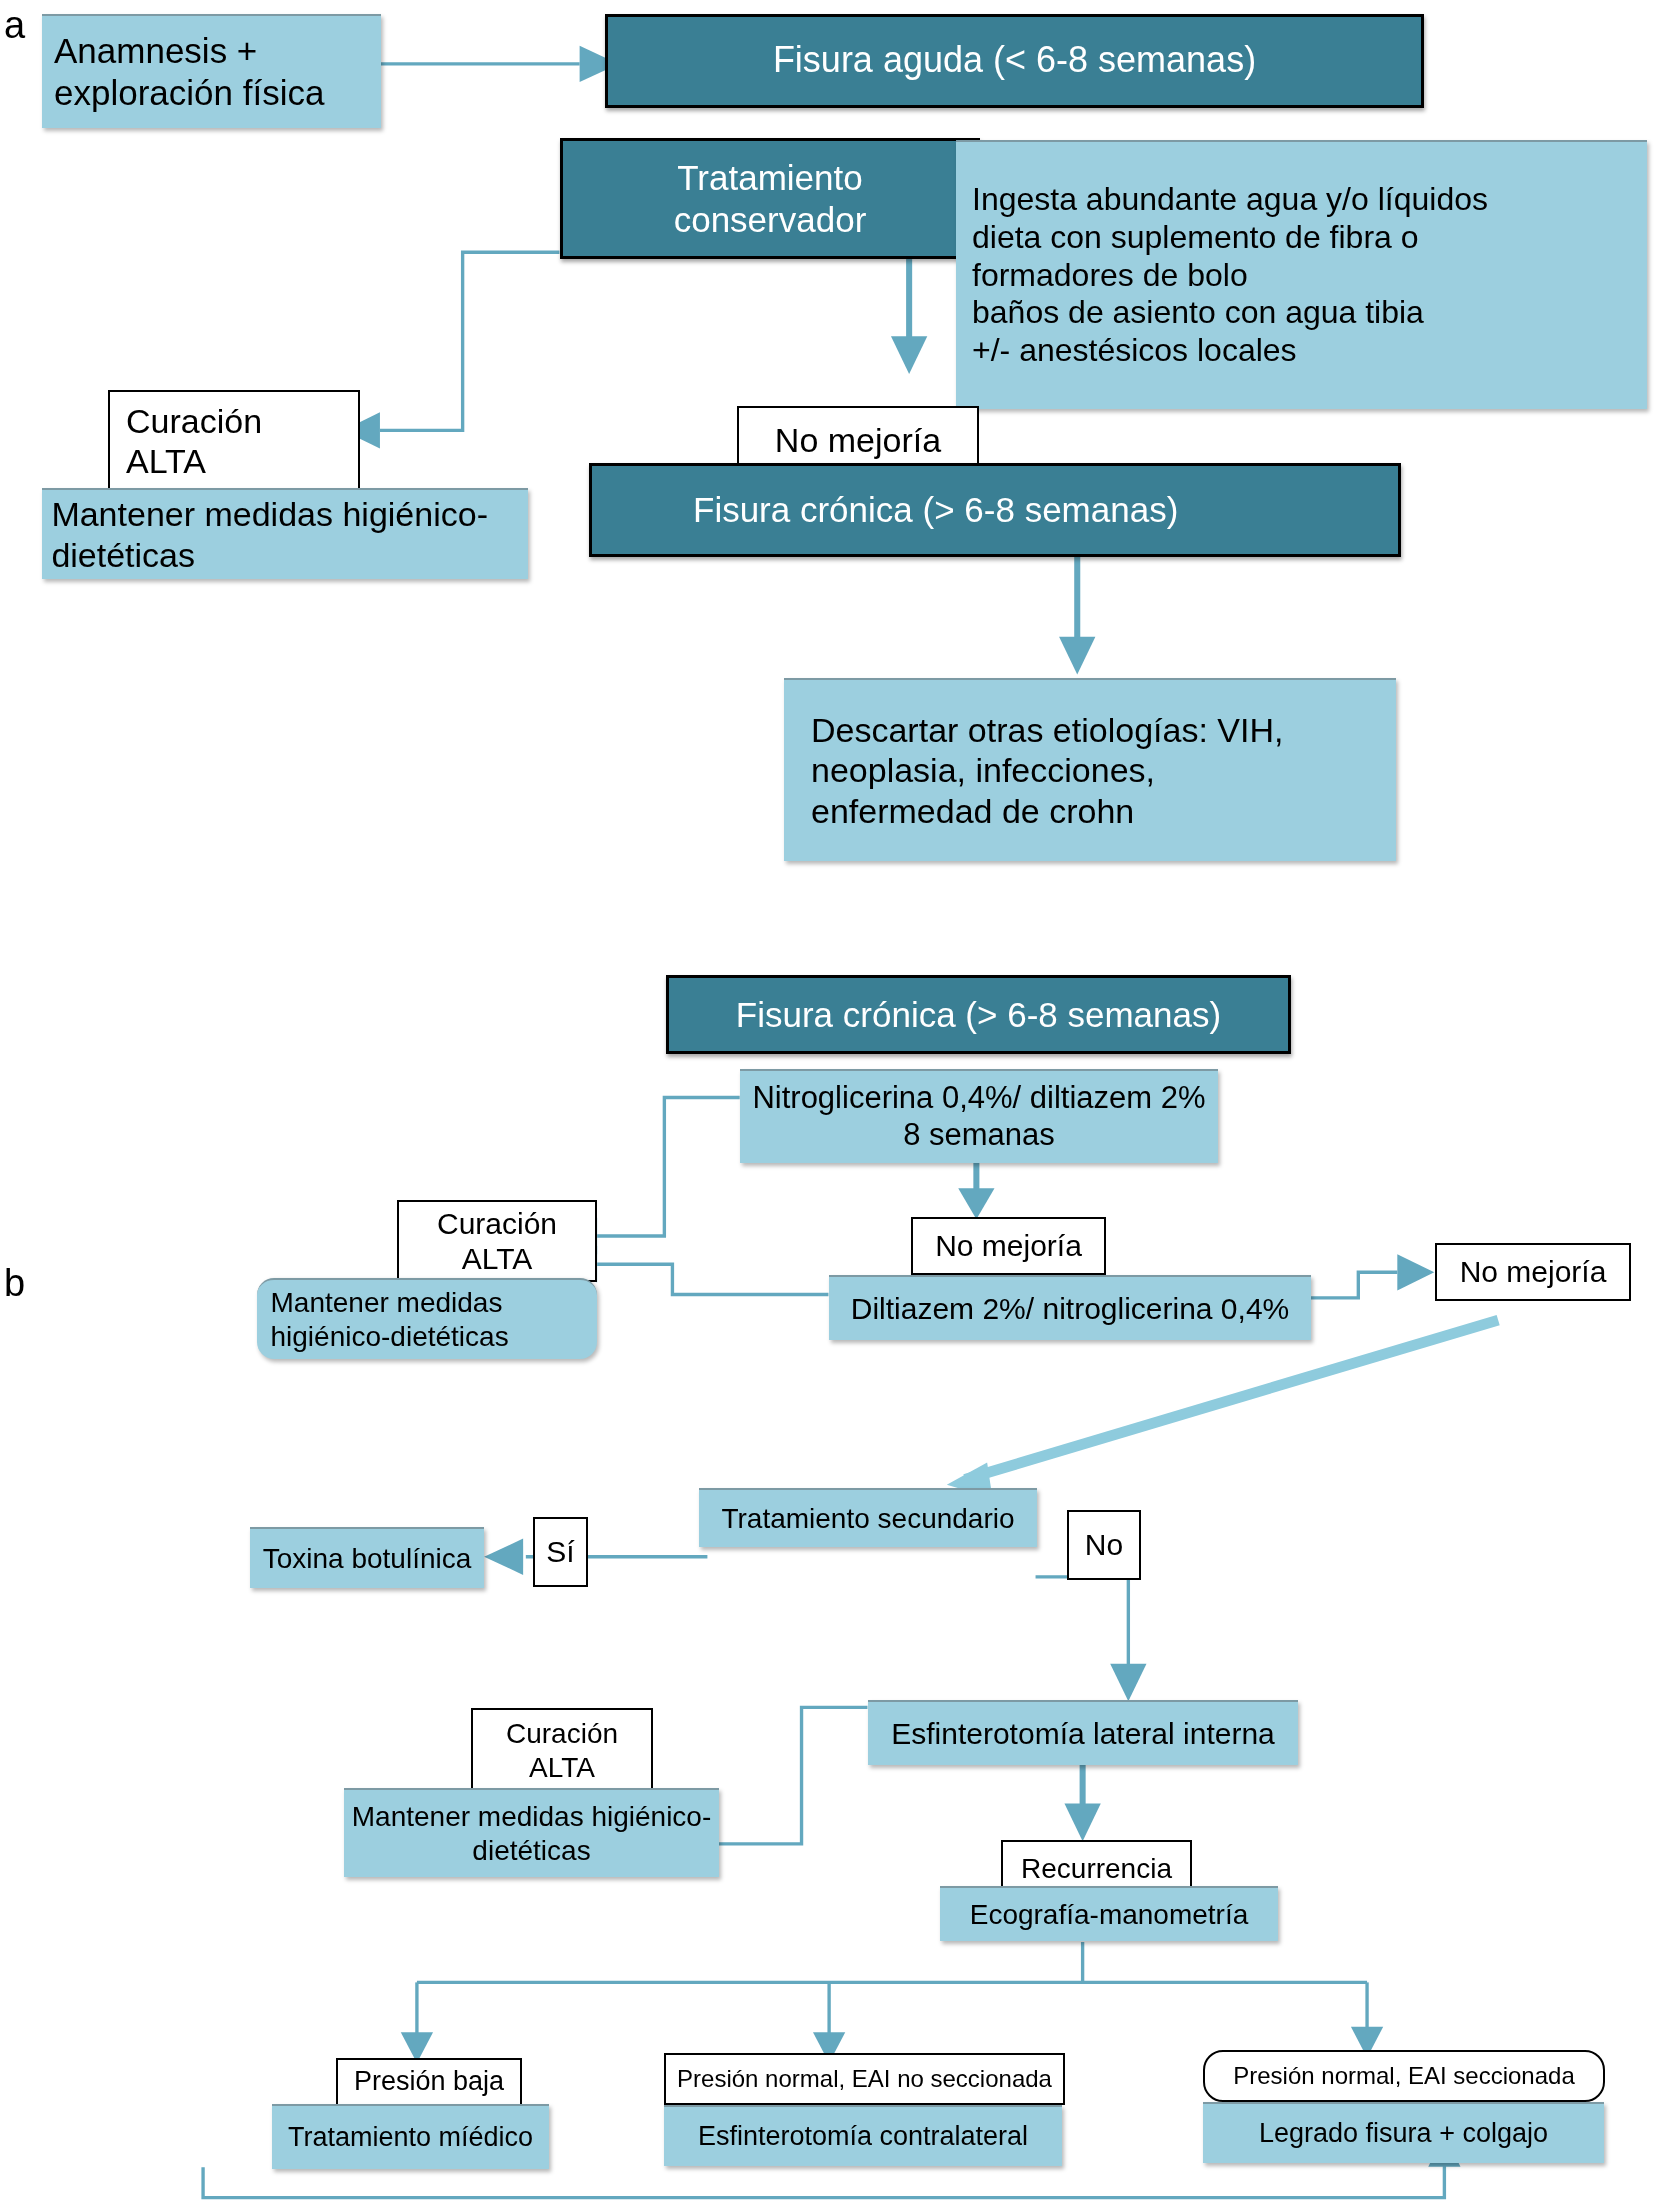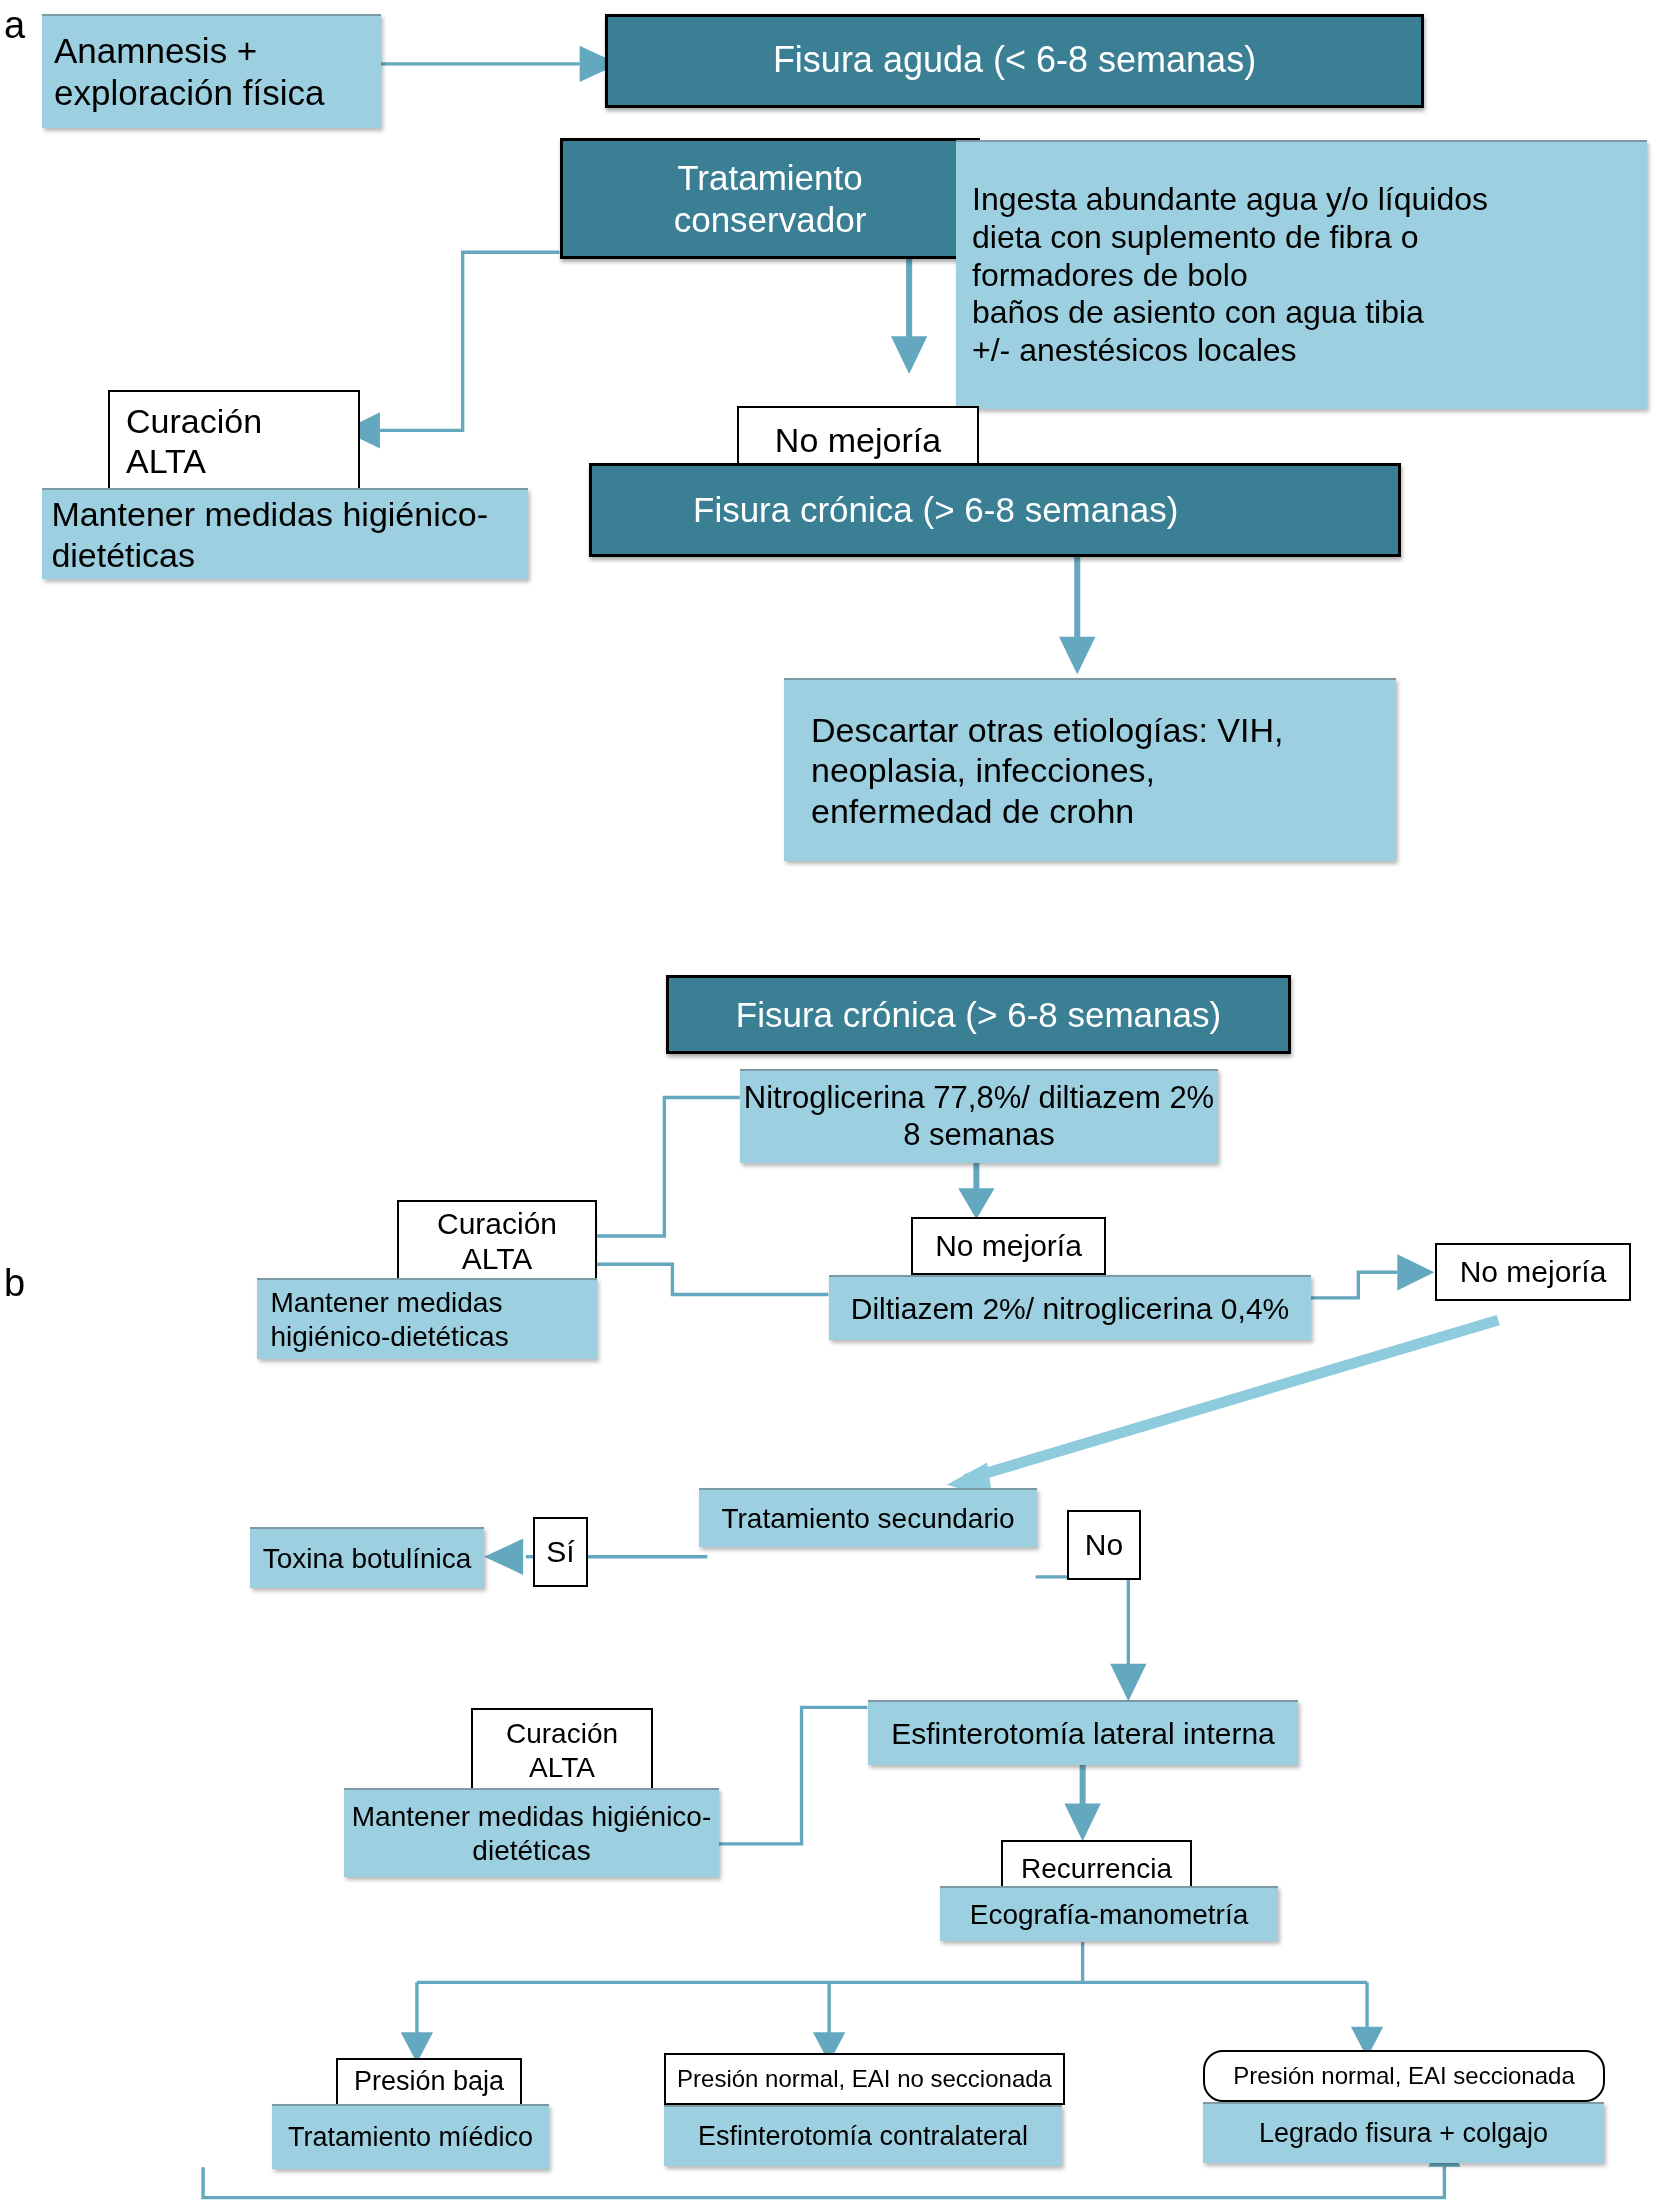--- a/index.html
+++ b/index.html
@@ -164,30 +164,30 @@
     <span>Descartar otras etiologías: VIH,
 neoplasia, infecciones,
 enfermedad de crohn</span>
   </div>
 
   <div class="node dark" style="left:666px;top:975px;width:625px;height:79px;font-size:35px;">
     <span>Fisura crónica (&gt; 6-8 semanas)</span>
   </div>
 
   <div class="node light" style="left:740px;top:1069px;width:478px;height:94px;font-size:31px;">
-    <span>Nitroglicerina 77,8%/ diltiazem 2%
+    <span>Nitroglicerina 0,4%/ diltiazem 2%
 8 semanas</span>
   </div>
 
   <div class="node white" style="left:397px;top:1200px;width:200px;height:82px;font-size:30px;">
     <span>Curación
 ALTA</span>
   </div>
 
-  <div class="node light al-left" style="left:257px;top:1278px;width:340px;height:81px;font-size:28px;padding:0 13.5px;">
+  <div class="node light al-left" style="left:257px;top:1278px;width:340px;height:81px;font-size:28px;padding:0 13.5px;border-radius:17px;">
     <span>Mantener medidas
 higiénico-dietéticas</span>
   </div>
 
   <div class="node white" style="left:911px;top:1217px;width:195px;height:58px;font-size:30px;">
     <span>No mejoría</span>
   </div>
 
   <div class="node light" style="left:829px;top:1275px;width:482px;height:65px;font-size:30px;">
     <span>Diltiazem 2%/ nitroglicerina 0,4%</span>

